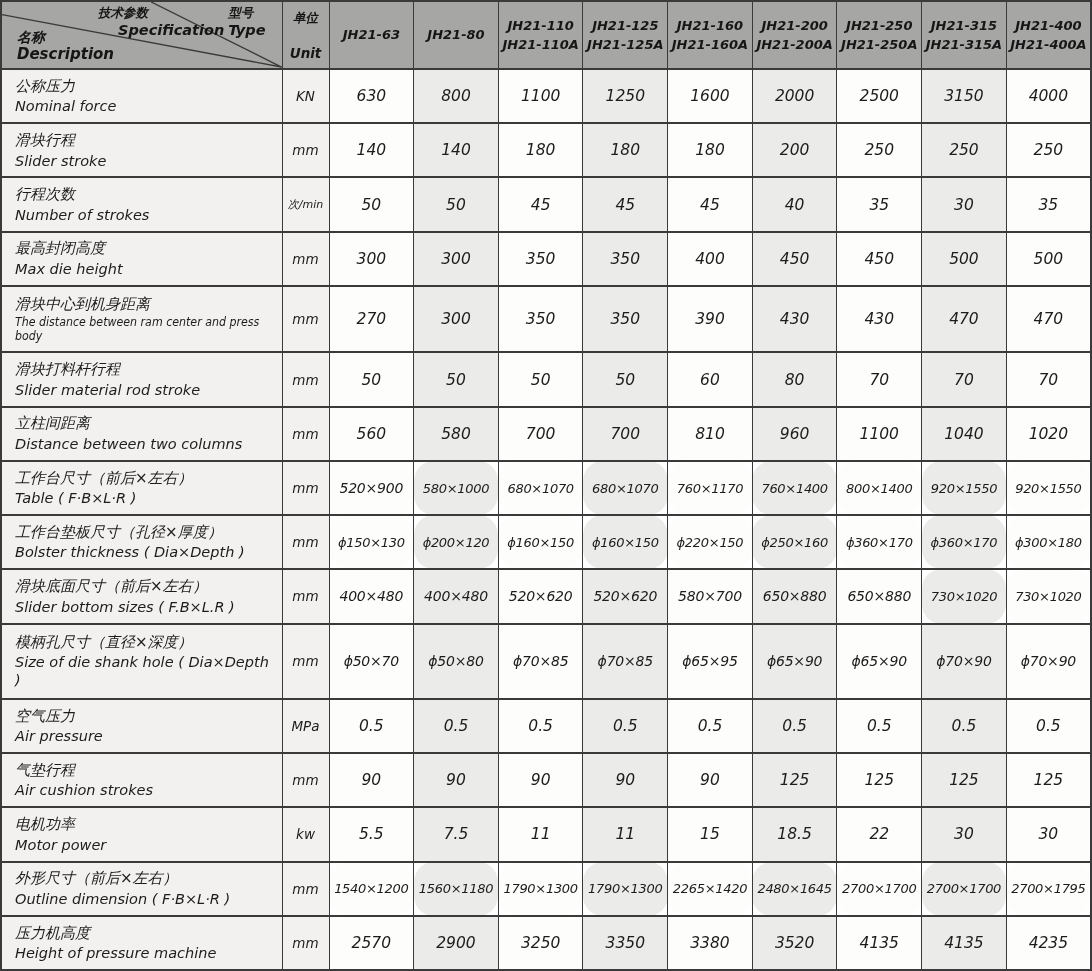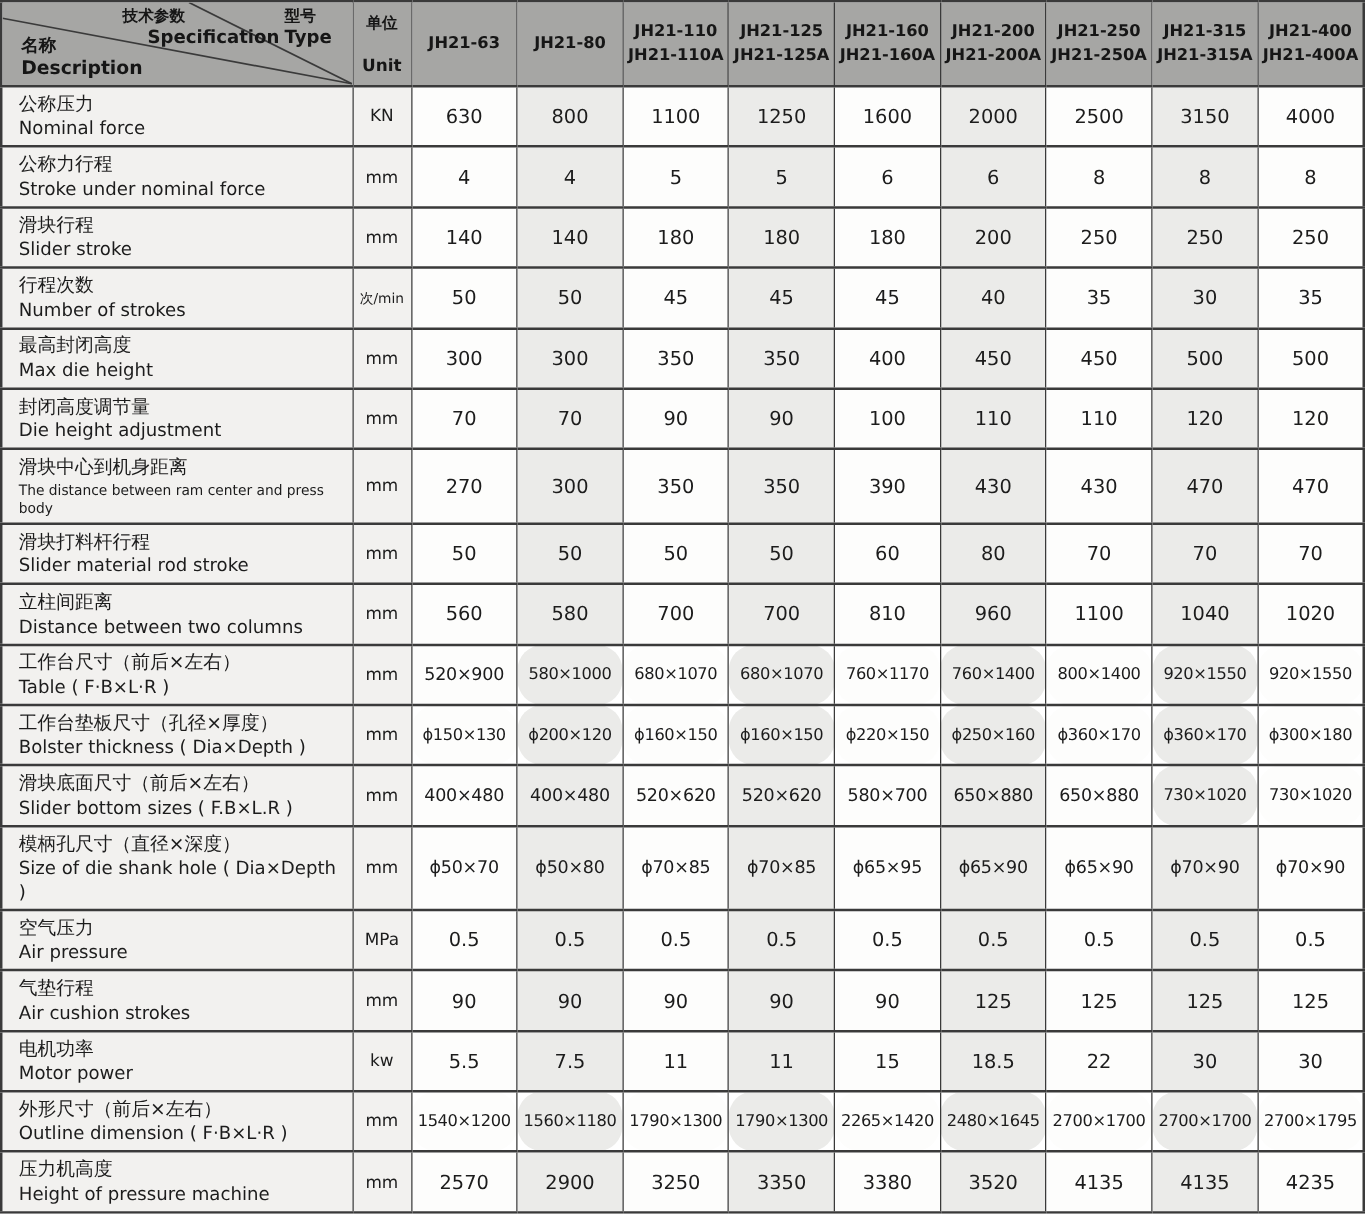--- a/index.html
+++ b/index.html
@@ -6,21 +6,21 @@
     --header-bg:#a6a6a4;
     --header-text:#161616;
     --label-bg:#f2f1ef;
     --alt-col-bg:#ebebe9;
     --cell-bg:#fdfdfc;
     --border-color:#3a3a3a;
     --text-color:#1c1c1c;
   }
   *{box-sizing:border-box;}
   body{margin:0;background:#ffffff;font-family:"DejaVu Sans","Liberation Sans",sans-serif;}
-  .page{width:1092px;height:971px;background:#fff;}
+  .page{width:1092px;height:971px;background:#fff;font-style:italic;}
   table.spec{border-collapse:collapse;table-layout:fixed;width:1092px;height:971px;border:2px solid var(--border-color);color:var(--text-color);}
   th,td{border:2px solid var(--border-color);border-left-width:1px;border-right-width:1px;padding:0;overflow:hidden;}
   thead tr{height:68px;}
   tbody tr{height:45px;}
 
   
   th.corner{position:relative;background:var(--header-bg);}
   th.corner svg.diag{position:absolute;inset:0;width:100%;height:100%;}
   th.corner .blk{position:absolute;color:var(--header-text);text-align:left;line-height:1.15;}
   .c-spec{top:4px;left:72px;}
@@ -134,36 +134,20 @@
           <td class="val">1100</td>
           <td class="val alt">1250</td>
           <td class="val">1600</td>
           <td class="val alt">2000</td>
           <td class="val">2500</td>
           <td class="val alt">3150</td>
           <td class="val">4000</td>
         </tr>
         <tr>
           <td class="label-cell">
-            <div class="zh">公称力行程</div>
-            <div class="en">Stroke under nominal force</div>
-          </td>
-          <td class="unit-cell">mm</td>
-          <td class="val">4</td>
-          <td class="val alt">4</td>
-          <td class="val">5</td>
-          <td class="val alt">5</td>
-          <td class="val">6</td>
-          <td class="val alt">6</td>
-          <td class="val">8</td>
-          <td class="val alt">8</td>
-          <td class="val">8</td>
-        </tr>
-        <tr>
-          <td class="label-cell">
             <div class="zh">滑块行程</div>
             <div class="en">Slider stroke</div>
           </td>
           <td class="unit-cell">mm</td>
           <td class="val">140</td>
           <td class="val alt">140</td>
           <td class="val">180</td>
           <td class="val alt">180</td>
           <td class="val">180</td>
           <td class="val alt">200</td>
@@ -198,36 +182,20 @@
           <td class="val">350</td>
           <td class="val alt">350</td>
           <td class="val">400</td>
           <td class="val alt">450</td>
           <td class="val">450</td>
           <td class="val alt">500</td>
           <td class="val">500</td>
         </tr>
         <tr>
           <td class="label-cell">
-            <div class="zh">封闭高度调节量</div>
-            <div class="en">Die height adjustment</div>
-          </td>
-          <td class="unit-cell">mm</td>
-          <td class="val">70</td>
-          <td class="val alt">70</td>
-          <td class="val">90</td>
-          <td class="val alt">90</td>
-          <td class="val">100</td>
-          <td class="val alt">110</td>
-          <td class="val">110</td>
-          <td class="val alt">120</td>
-          <td class="val">120</td>
-        </tr>
-        <tr>
-          <td class="label-cell">
             <div class="zh">滑块中心到机身距离</div>
             <div class="en small">The distance between ram center and press body</div>
           </td>
           <td class="unit-cell">mm</td>
           <td class="val">270</td>
           <td class="val alt">300</td>
           <td class="val">350</td>
           <td class="val alt">350</td>
           <td class="val">390</td>
           <td class="val alt">430</td>

